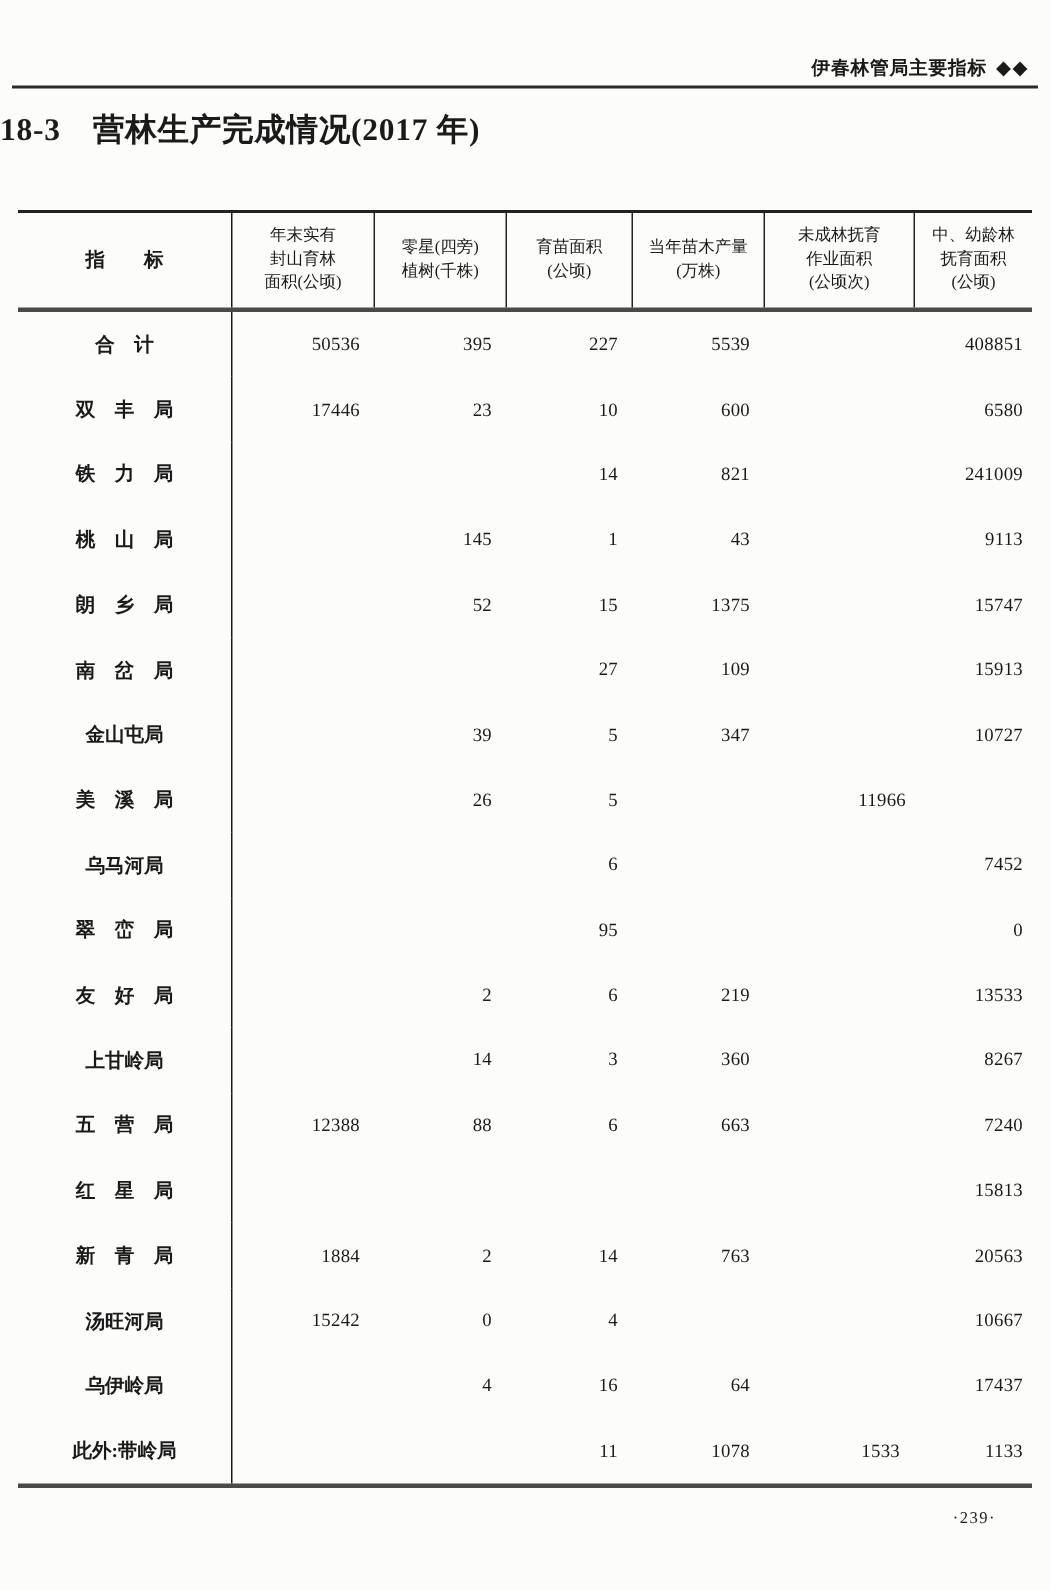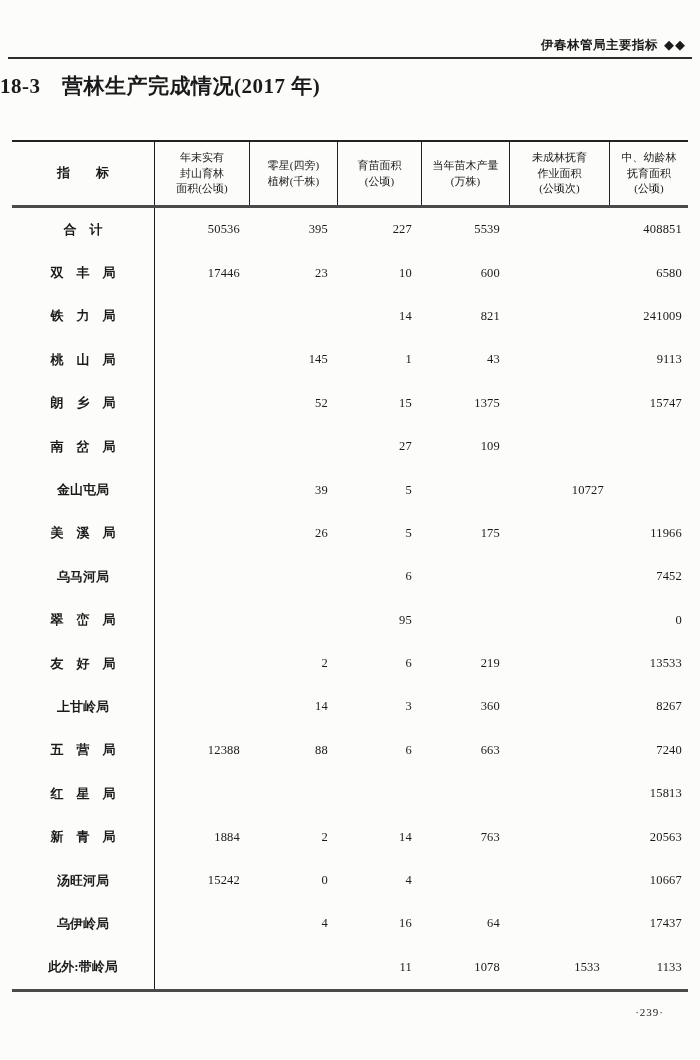--- a/index.html
+++ b/index.html
@@ -144,35 +144,36 @@
           <div class="cell num"></div>
           <div class="cell num last">15747</div>
         </div>
         <div class="trow">
           <div class="cell lab">南　岔　局</div>
           <div class="cell num"></div>
           <div class="cell num"></div>
           <div class="cell num">27</div>
           <div class="cell num">109</div>
           <div class="cell num"></div>
+          <div class="cell num last">15913</div>
         </div>
         <div class="trow">
           <div class="cell lab">金山屯局</div>
           <div class="cell num"></div>
           <div class="cell num">39</div>
           <div class="cell num">5</div>
+          <div class="cell num">347</div>
           <div class="cell num"></div>
           <div class="cell num last">10727</div>
         </div>
         <div class="trow">
           <div class="cell lab">美　溪　局</div>
           <div class="cell num"></div>
           <div class="cell num">26</div>
           <div class="cell num">5</div>
-          <div class="cell num">175</div>
           <div class="cell num"></div>
           <div class="cell num last">11966</div>
         </div>
         <div class="trow">
           <div class="cell lab">乌马河局</div>
           <div class="cell num"></div>
           <div class="cell num"></div>
           <div class="cell num">6</div>
           <div class="cell num"></div>
           <div class="cell num"></div>

